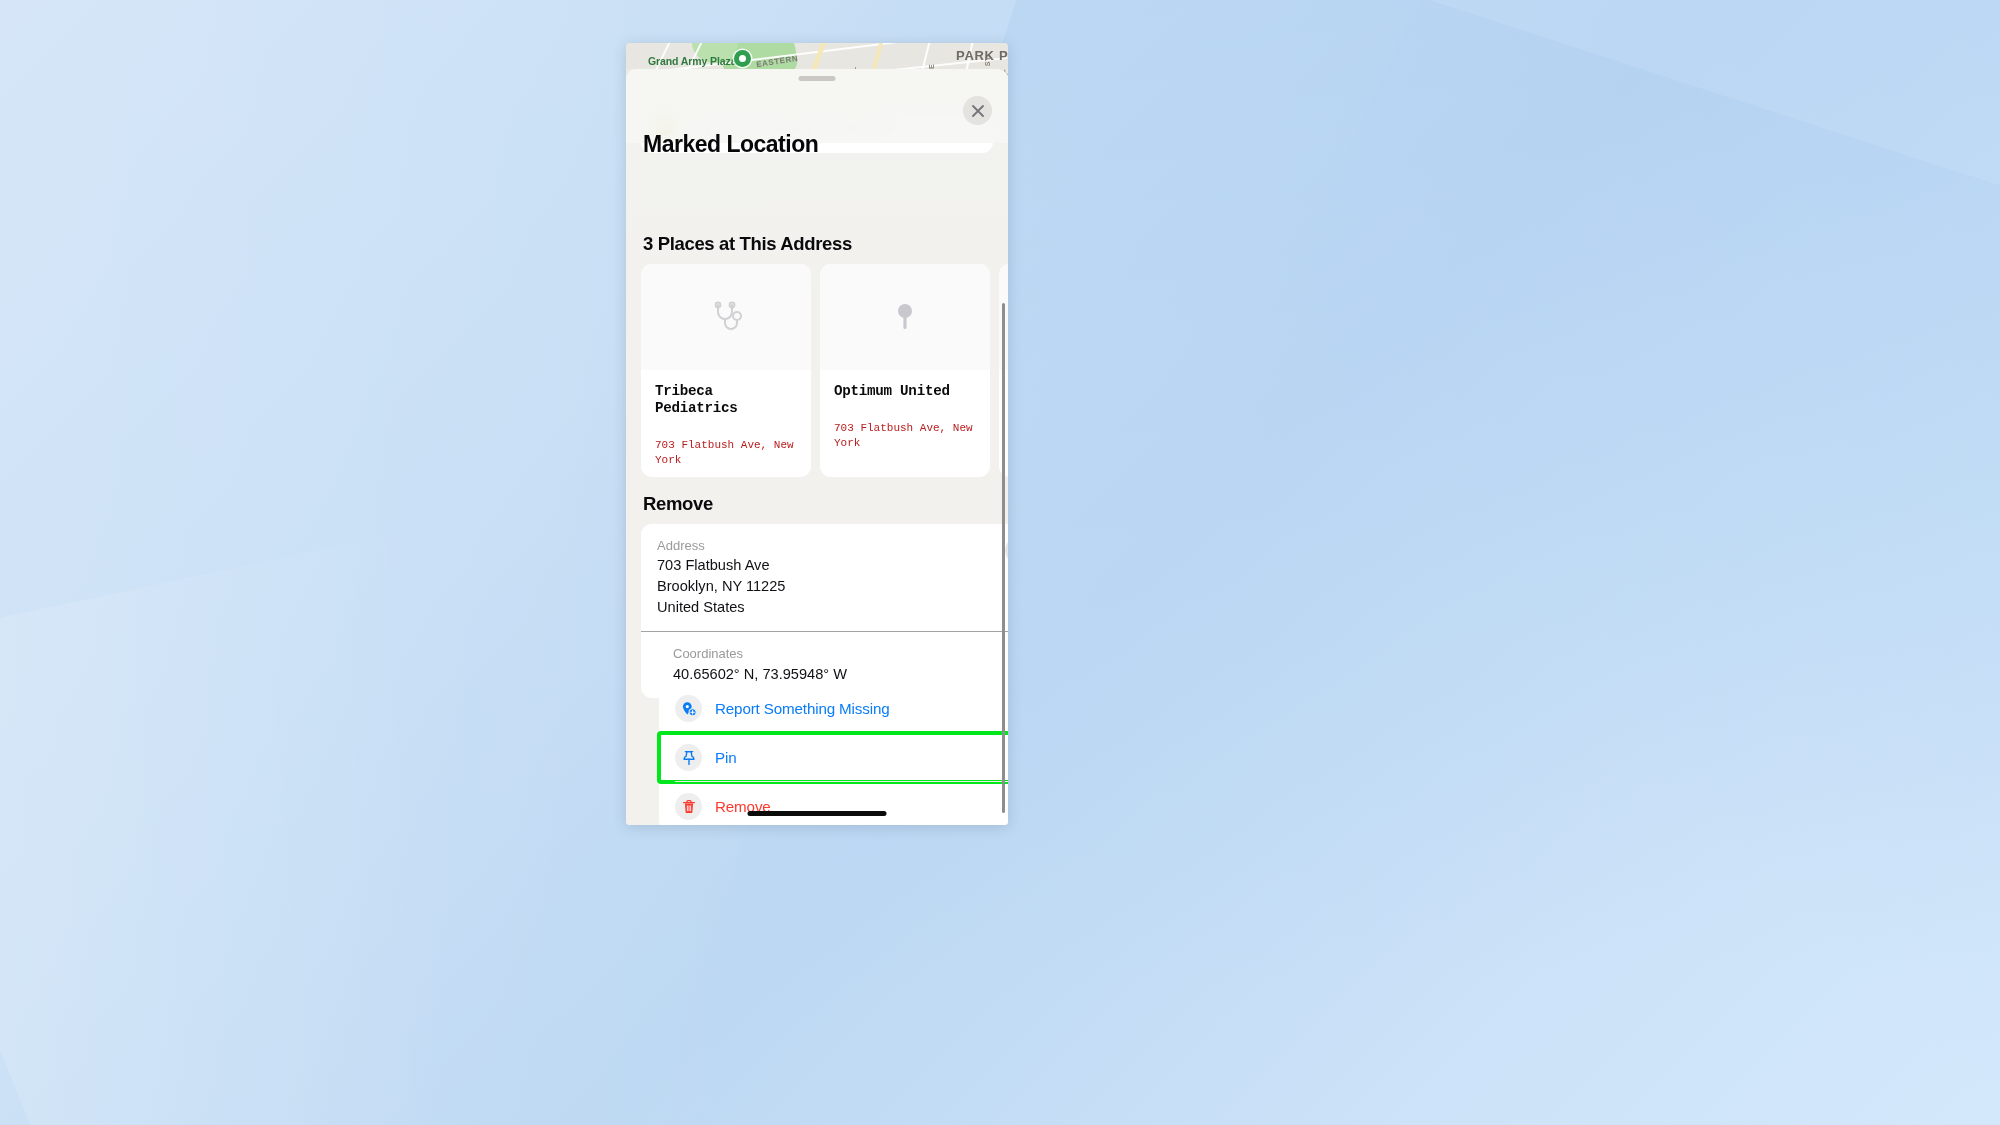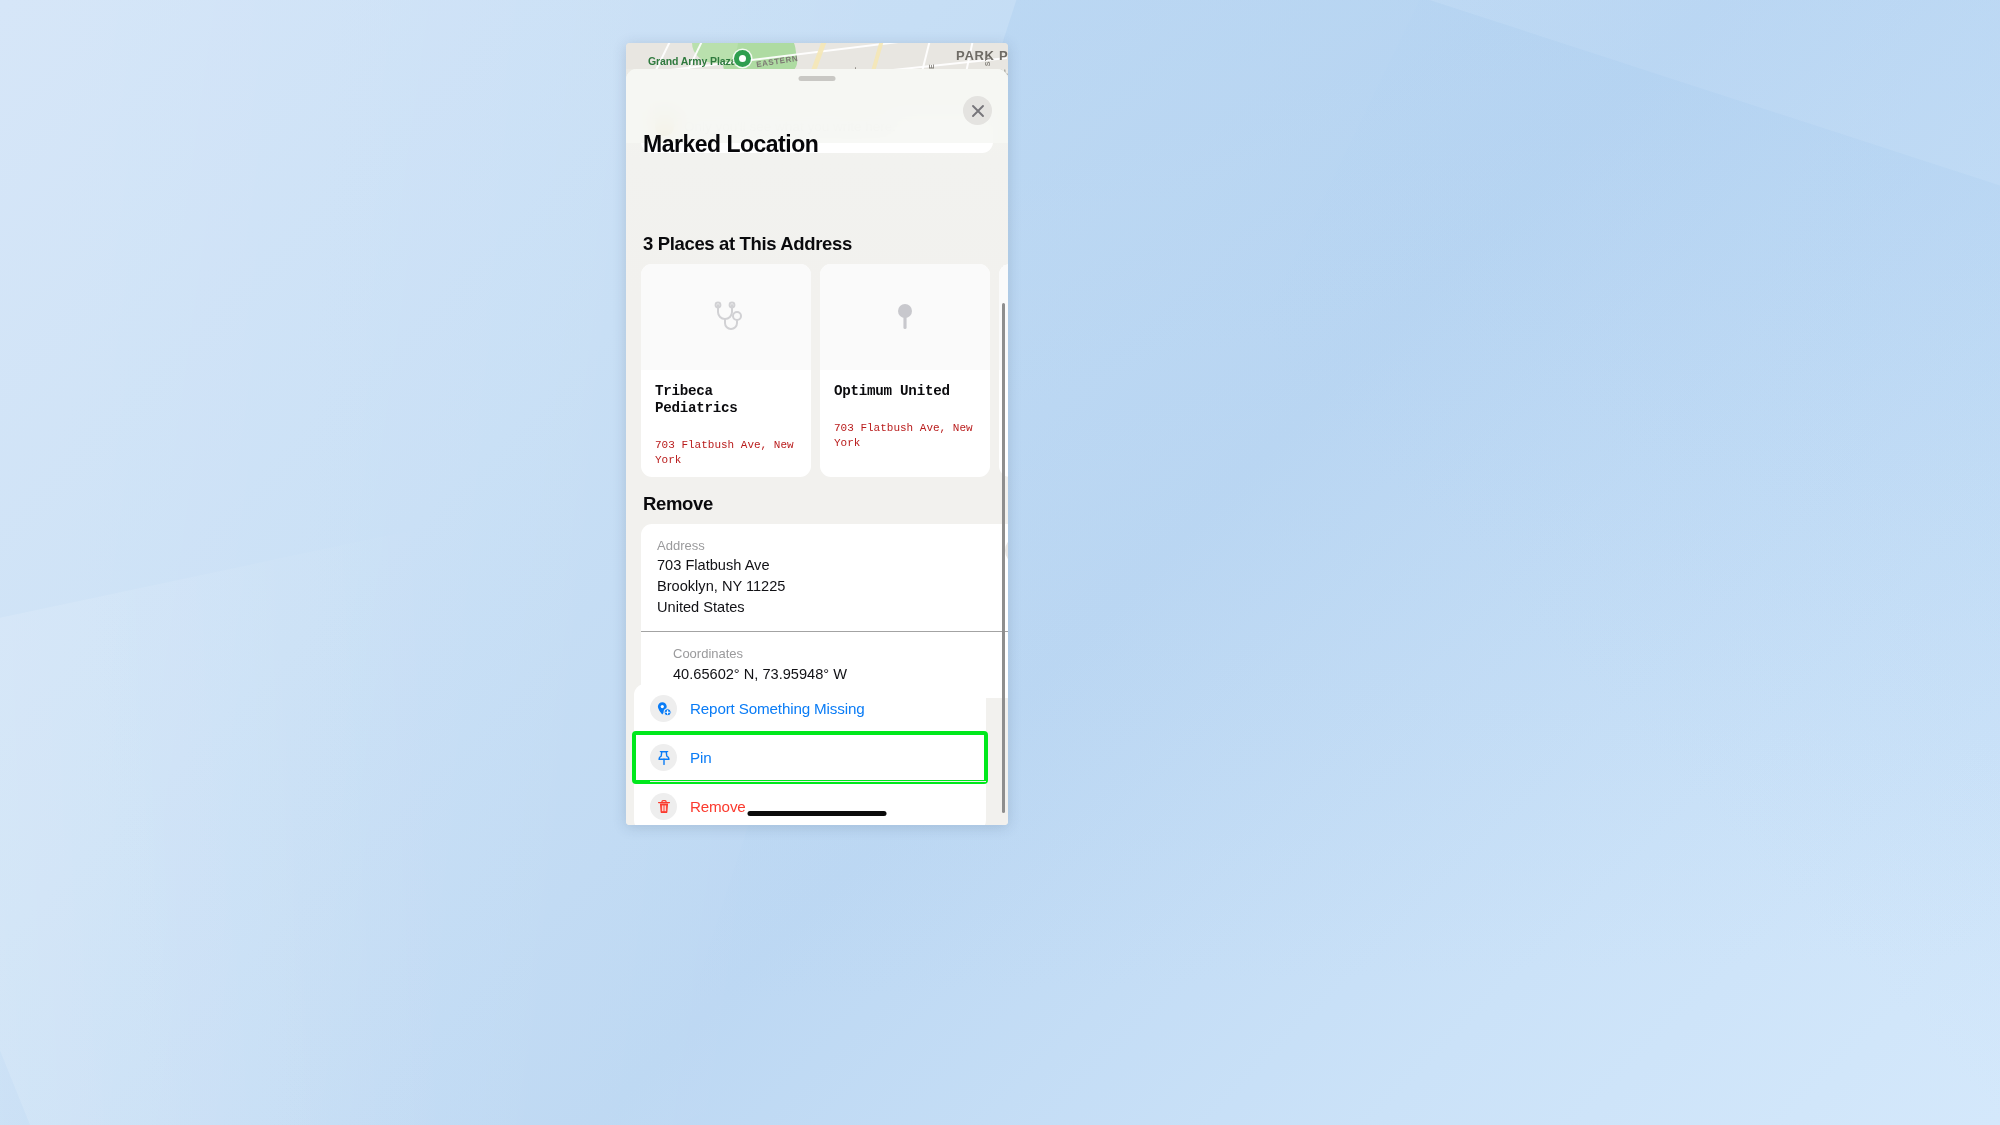--- a/index.html
+++ b/index.html
@@ -271,21 +271,21 @@
     display: flex; align-items: center; justify-content: center;
   }
   #directions-inner {
     width: 21px; height: 21px; border-radius: 50%;
     background: #0a7cf6;
     display: flex; align-items: center; justify-content: center;
   }
 
   
   #actions-card {
-    position: absolute; left: 8px; top: 615px;
+    position: absolute; left: 33px; top: 615px;
     width: 352px;
     background: #ffffff;
     border-radius: 11px;
     overflow: visible;
   }
   .action-row {
     position: relative;
     height: 49px;
     display: flex; align-items: center; gap: 13px;
     padding: 0 16px;

